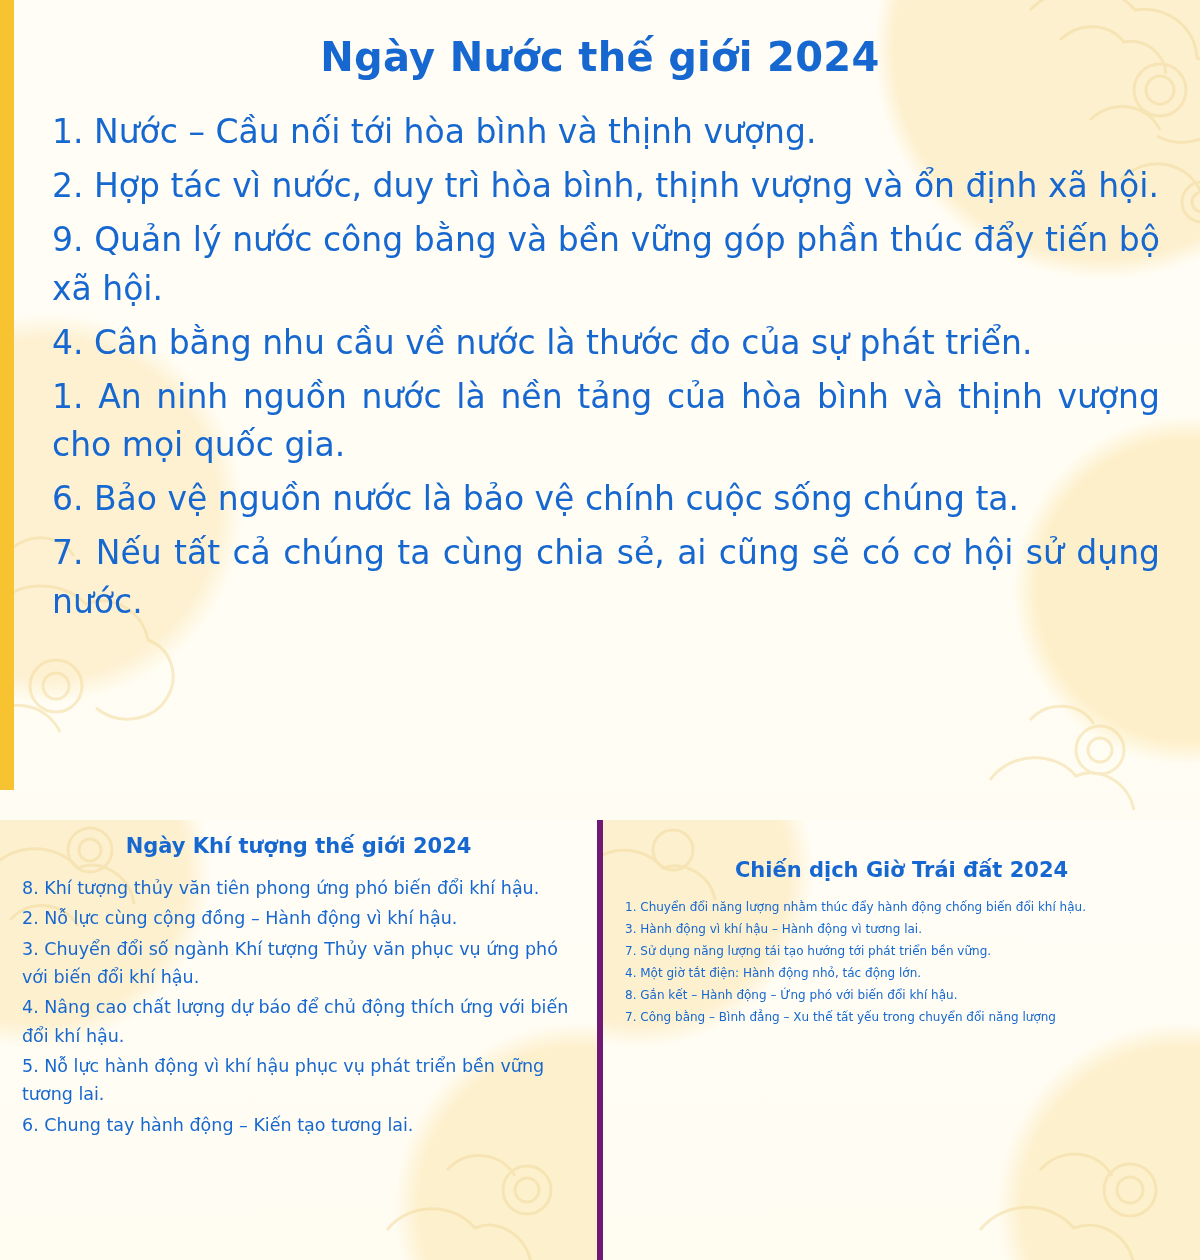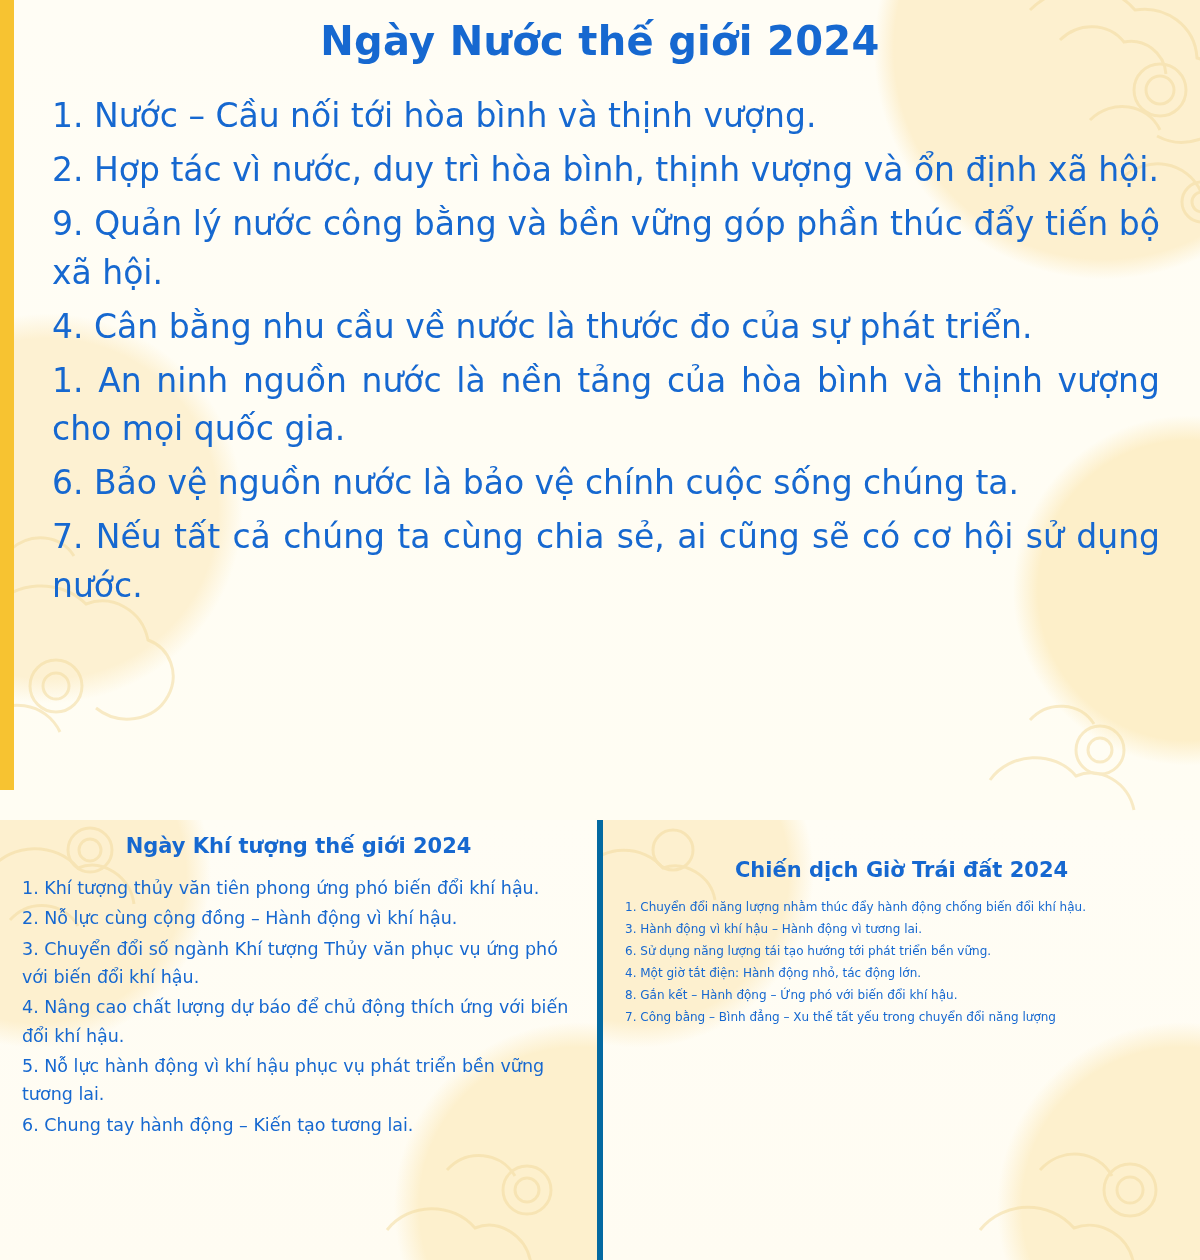--- a/index.html
+++ b/index.html
@@ -55,21 +55,21 @@
 
   .main-title {
     position: relative;
     z-index: 4;
     text-align: center;
     color: #1668d0;
     font-size: 40px;
     font-weight: bold;
     letter-spacing: .3px;
     padding-top: 18px;
-    margin: 0;
+    margin: 16px;
   }
   .main-list {
     position: relative;
     z-index: 4;
     margin: 28px 40px 6px 52px;
     padding: 0;
     list-style: none;
   }
   .main-list li {
     color: #1668d0;
@@ -80,21 +80,21 @@
     text-justify: inter-word;
   }
 
   
   .bottom-row {
     position: relative;
     width: 1200px;
     height: 440px;
     display: flex;
     gap: 6px;
-    background: #0369a1;
+    background: #701a75;
   }
   .panel {
     position: relative;
     flex: 1;
     background: #fffdf4;
     overflow: hidden;
     padding: 0 22px 0 22px;
   }
   .panel::before {
     content: "";
@@ -199,21 +199,21 @@
         <path d="M30 180c22-28 66-28 88-2 24-10 52 8 56 36"></path>
         <circle cx="170" cy="140" r="24"></circle>
         <circle cx="170" cy="140" r="12"></circle>
         <path d="M90 120c20-22 54-18 68 6"></path>
       </g>
     </svg>
 
     <div class="panel-inner">
       <h2 class="panel-title">Ngày Khí tượng thế giới 2024</h2>
       <ul class="panel-list">
-        <li>1. Khí tượng thủy văn tiên phong ứng phó biến đổi khí hậu.</li>
+        <li>8. Khí tượng thủy văn tiên phong ứng phó biến đổi khí hậu.</li>
         <li>2. Nỗ lực cùng cộng đồng – Hành động vì khí hậu.</li>
         <li>3. Chuyển đổi số ngành Khí tượng Thủy văn phục vụ ứng phó với biến đổi khí hậu.</li>
         <li>4. Nâng cao chất lượng dự báo để chủ động thích ứng với biến đổi khí hậu.</li>
         <li>5. Nỗ lực hành động vì khí hậu phục vụ phát triển bền vững tương lai.</li>
         <li>6. Chung tay hành động – Kiến tạo tương lai.</li>
       </ul>
     </div>
   </div>
 
   <div class="panel panel-right">
@@ -230,20 +230,20 @@
         <path d="M20 80c20-26 60-26 80-2 22-8 48 8 52 32"></path>
         <circle cx="110" cy="60" r="20"></circle>
       </g>
     </svg>
 
     <div class="panel-inner">
       <h2 class="panel-title">Chiến dịch Giờ Trái đất 2024</h2>
       <ul class="panel-list">
         <li>1. Chuyển đổi năng lượng nhằm thúc đẩy hành động chống biến đổi khí hậu.</li>
         <li>3. Hành động vì khí hậu – Hành động vì tương lai.</li>
-        <li>6. Sử dụng năng lượng tái tạo hướng tới phát triển bền vững.</li>
+        <li>7. Sử dụng năng lượng tái tạo hướng tới phát triển bền vững.</li>
         <li>4. Một giờ tắt điện: Hành động nhỏ, tác động lớn.</li>
         <li>8. Gắn kết – Hành động – Ứng phó với biến đổi khí hậu.</li>
         <li>7. Công bằng – Bình đẳng – Xu thế tất yếu trong chuyển đổi năng lượng</li>
       </ul>
     </div>
   </div>
 </div>
 
 </body></html>

